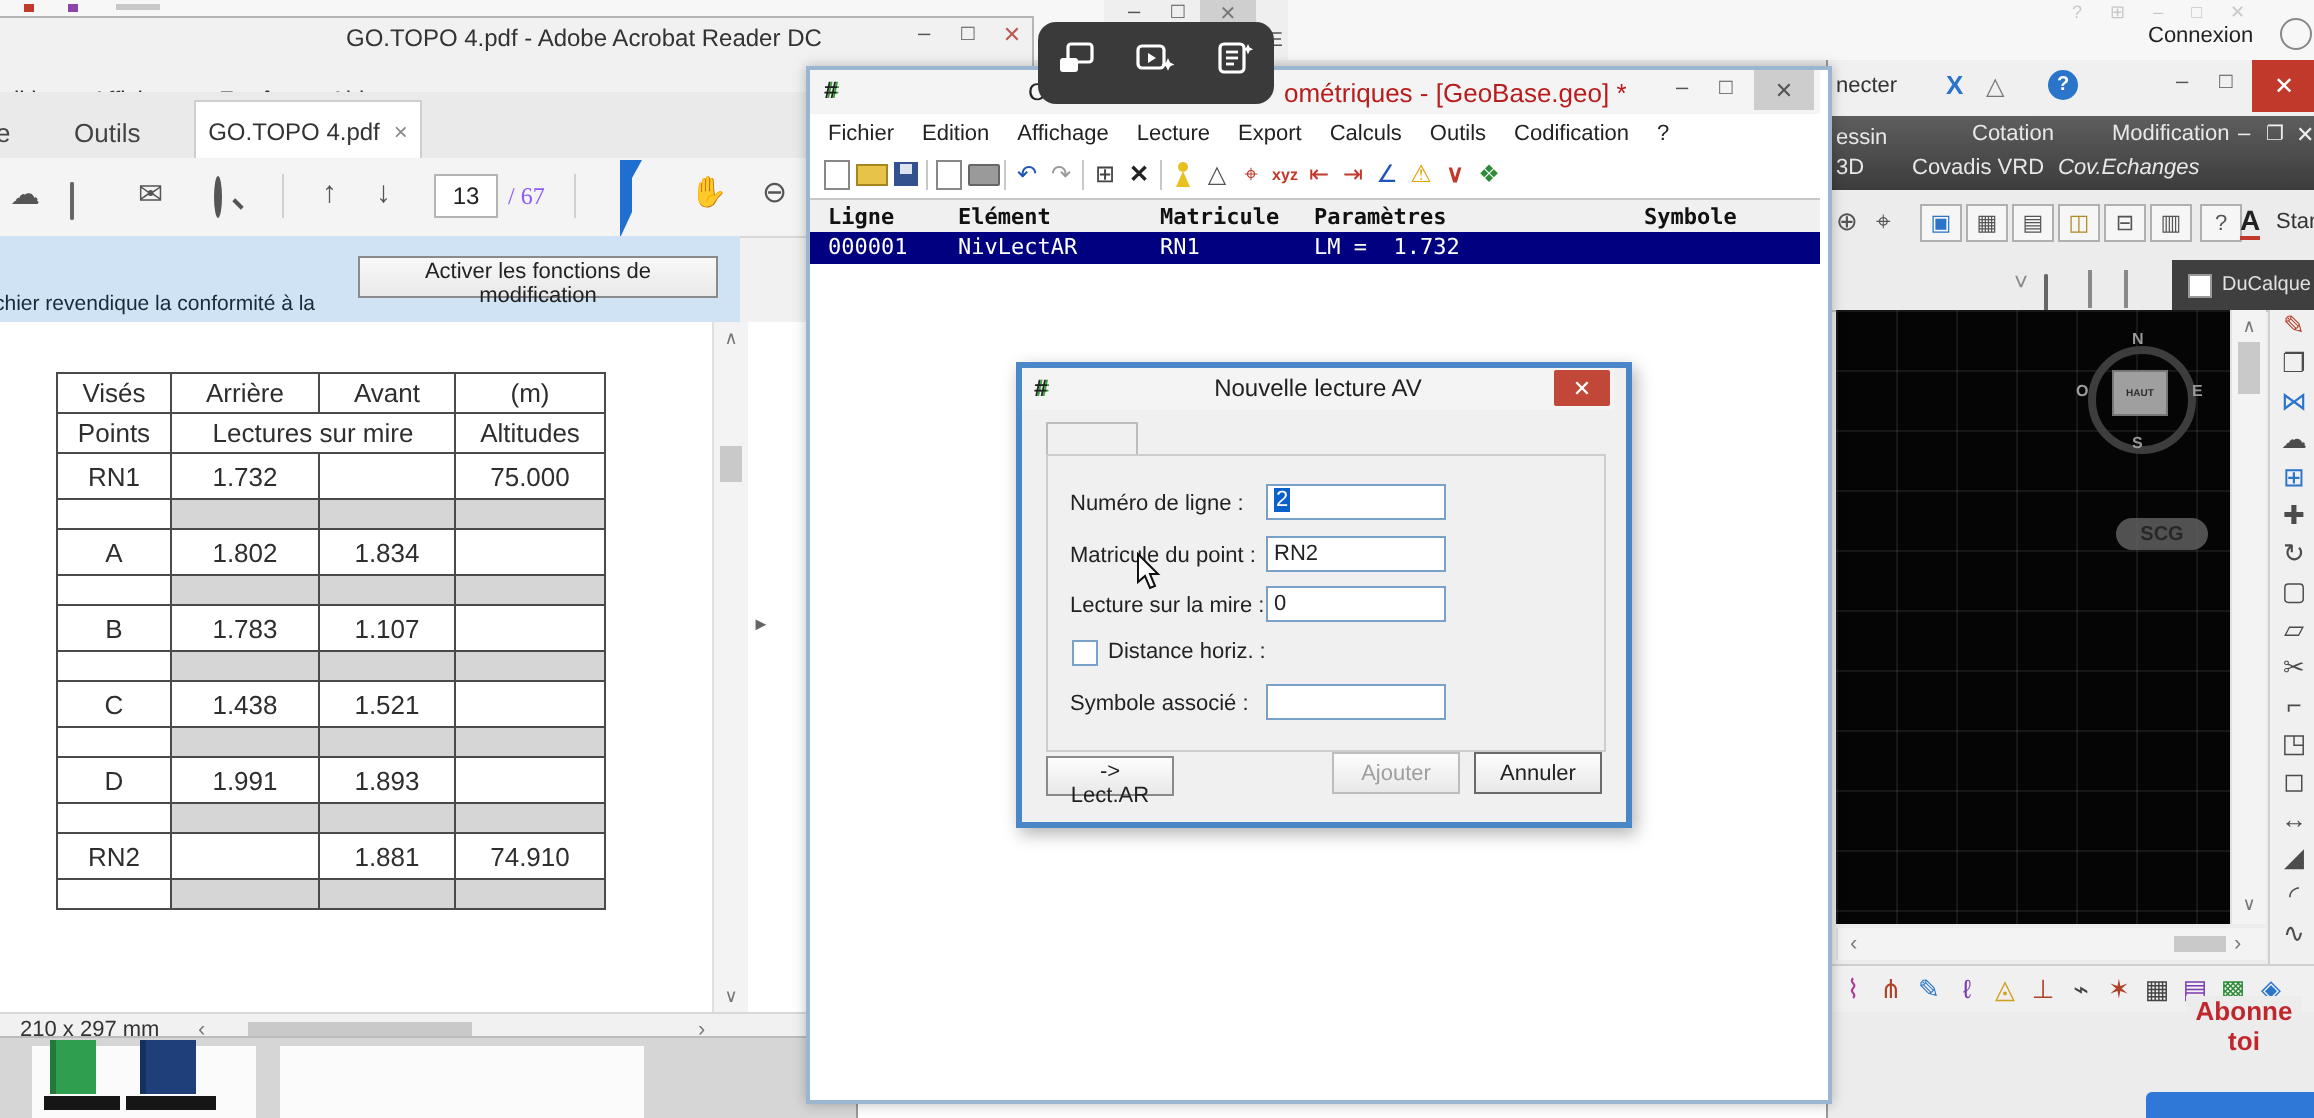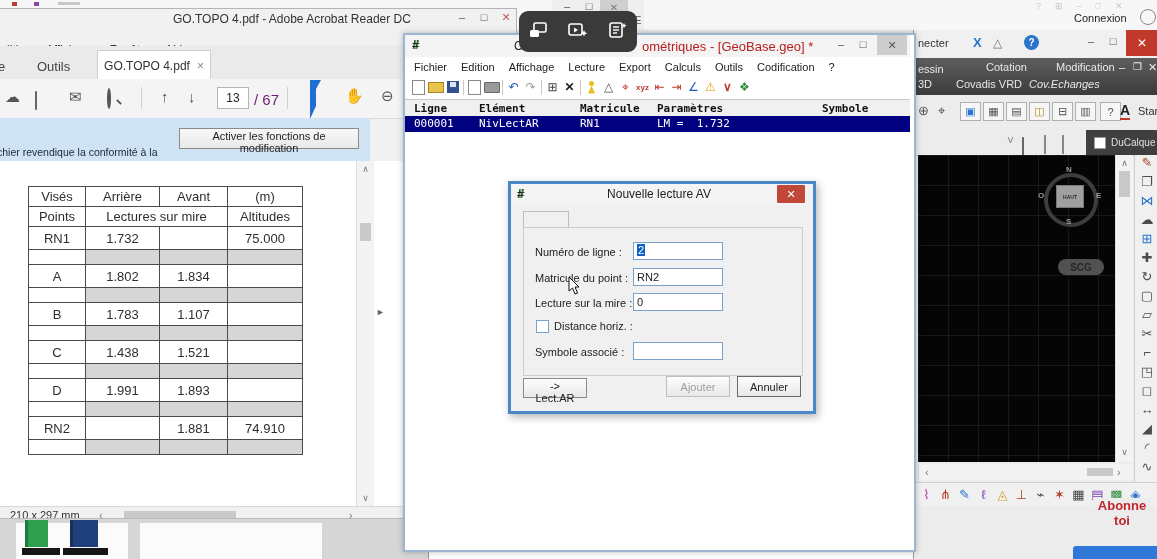--- a/index.html
+++ b/index.html
@@ -111,21 +111,21 @@
 
     <div class="a" style="left:0;top:70px;width:521px;height:39px;background:#f4f4f4;border-bottom:1px solid #d8d8d8;">
       <span class="a tool-ic" style="left:10px;top:9px;">☁</span>
       <span class="a" style="left:40px;top:13px;"><span class="printer"></span></span>
       <span class="a tool-ic" style="left:74px;top:9px;">✉</span>
       <span class="a" style="left:112px;top:11px;"><span class="mag"></span></span>
       <div class="a" style="left:146px;top:8px;width:1px;height:22px;background:#d0d0d0;"></div>
       <span class="a tool-ic" style="left:166px;top:9px;">↑</span>
       <span class="a tool-ic" style="left:193px;top:9px;">↓</span>
       <div class="a ctr" style="left:222px;top:8px;width:30px;height:20px;border:1px solid #b5b5b5;background:#fff;font-size:12px;color:#222;">13</div>
-      <span class="a" style="left:259px;top:12px;font-size:15px;color:#701a75;">/ 67</span>
+      <span class="a" style="left:259px;top:12px;font-size:12px;color:#8b5cf6;font-family:Liberation Serif, serif;">/ 67</span>
       <div class="a" style="left:292px;top:8px;width:1px;height:22px;background:#d0d0d0;"></div>
       <span class="a" style="left:315px;top:10px;"><span class="cursor-tool"></span></span>
       <span class="a tool-ic" style="left:350px;top:8px;">✋</span>
       <span class="a tool-ic" style="left:386px;top:8px;">⊖</span>
     </div>
 
     <div class="a notice" style="left:0;top:109px;width:375px;height:43px;">
       <div class="a notice-txt" style="left:2px;top:2px;">
         <div>chier revendique la conformité à la</div>
         <div>e PDF/A et a été ouvert en lecture</div>

